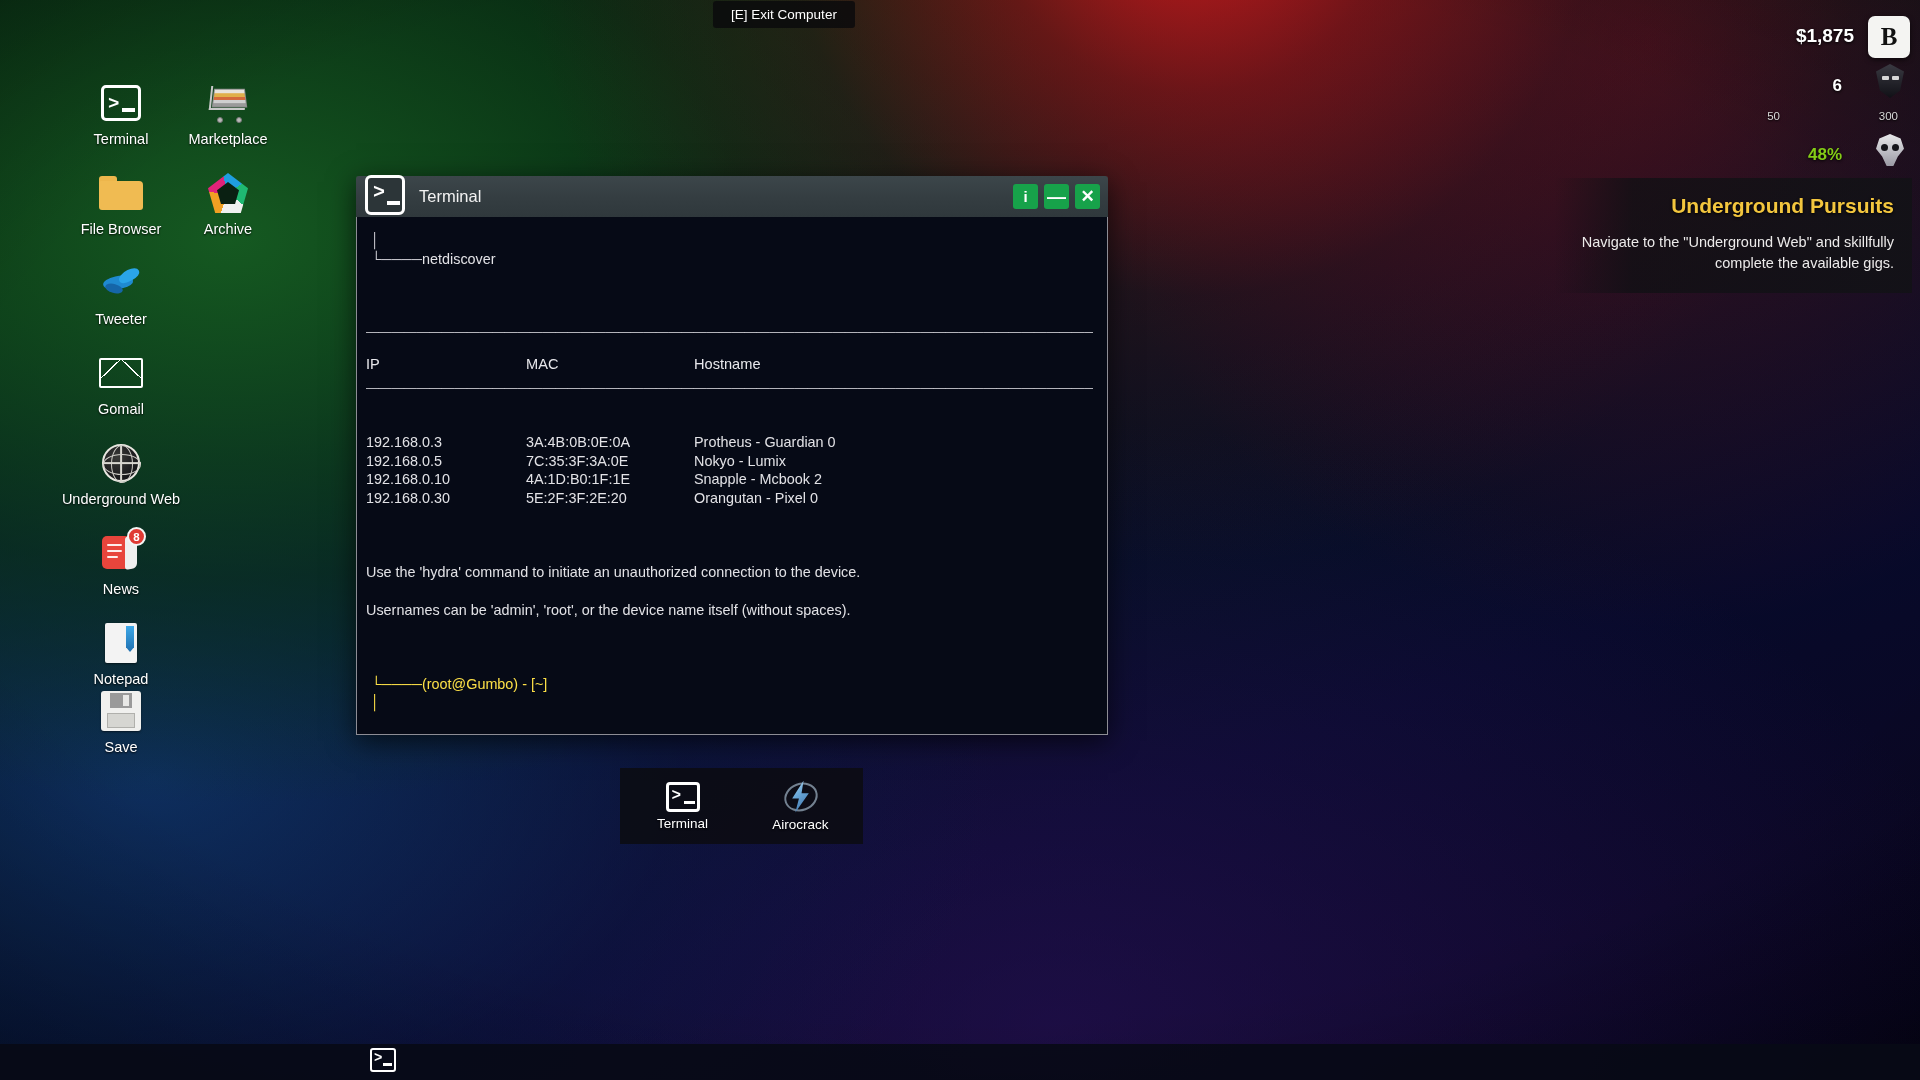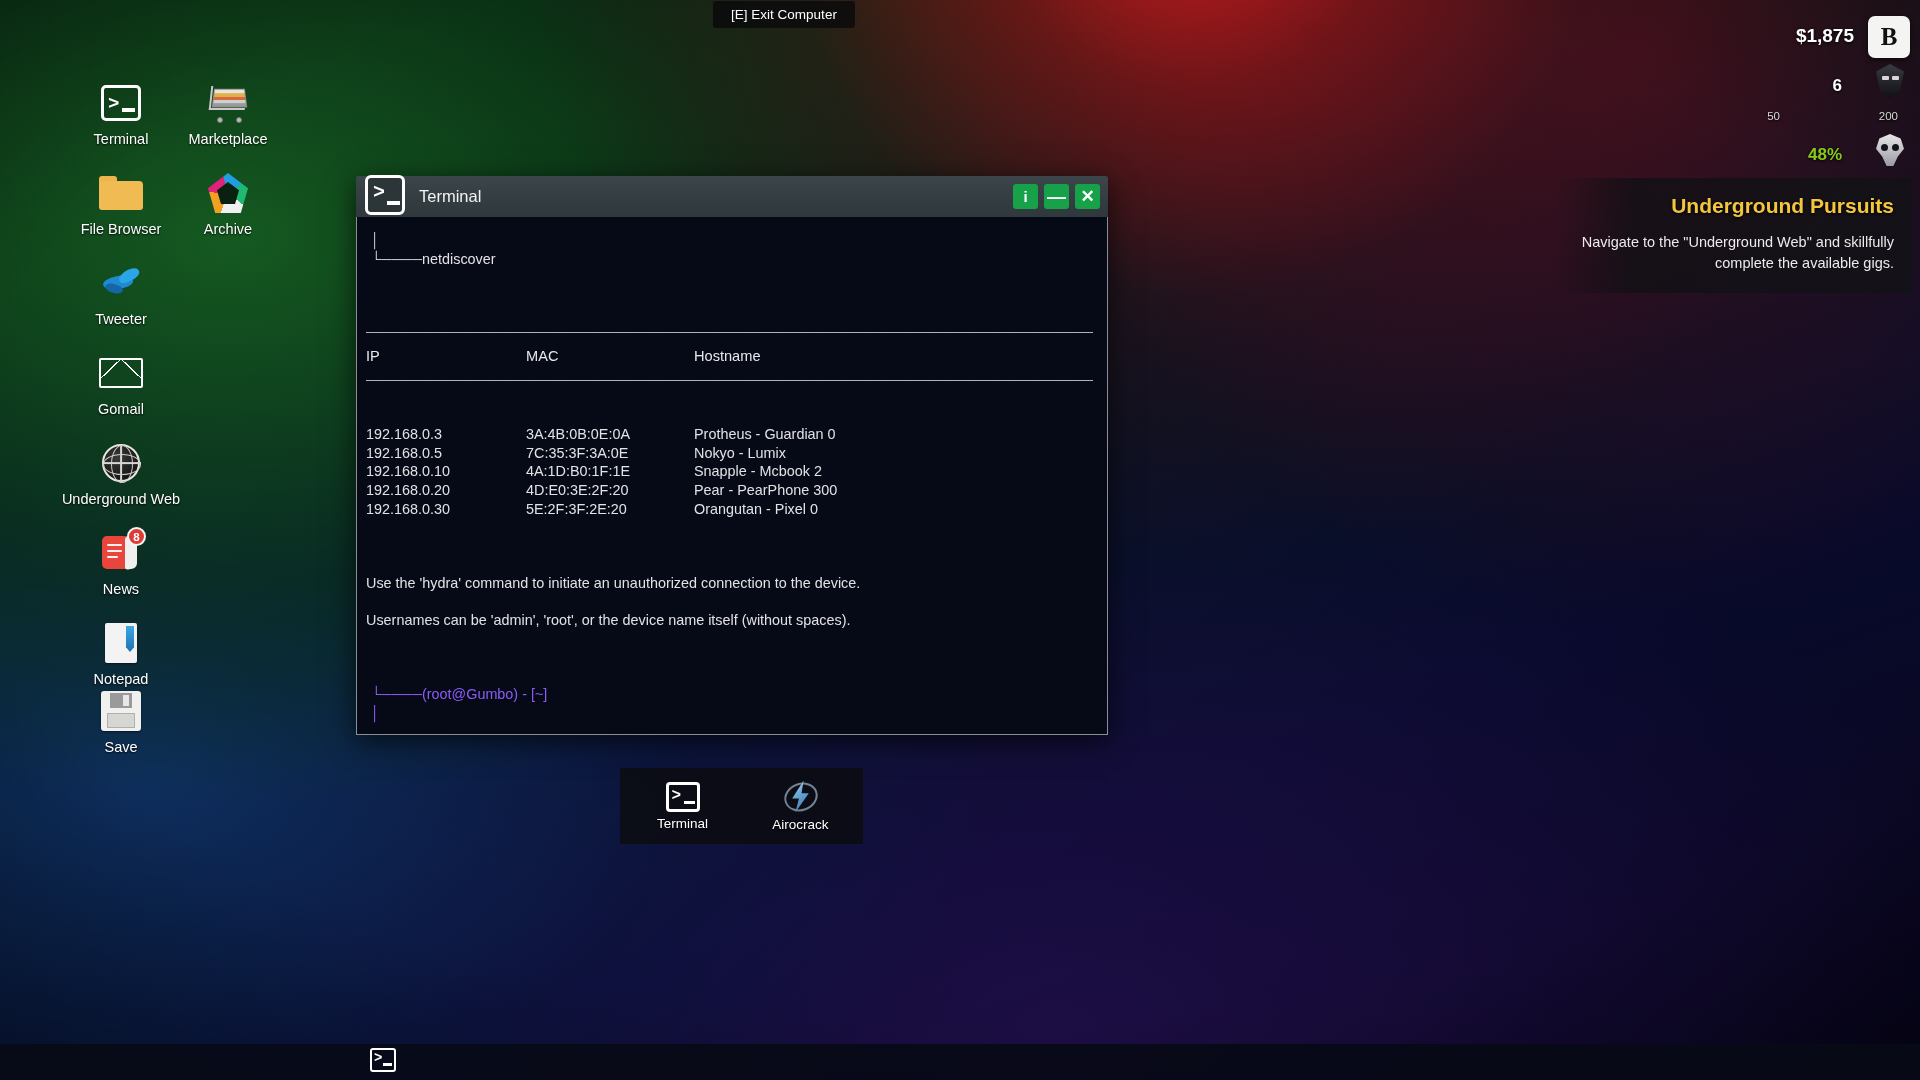--- a/index.html
+++ b/index.html
@@ -264,21 +264,21 @@
   }
   #term-scroll { padding:0 14px 0 6px; height:100%; }
 
   .t-line {
     color:#e2e2e6; font-size:14.4px;
     line-height:18.6px; white-space:pre;
     font-family:"Liberation Sans", sans-serif;
   }
   .t-line.sp { height:18.6px; }
   .t-rule { color:#c9c9cf; font-size:13px; letter-spacing:-0.4px; white-space:pre; line-height:16px; }
-  .t-prompt { color:#8b5cf6; font-size:14.4px; line-height:18.6px; white-space:pre; }
+  .t-prompt { color:#fde047; font-size:14.4px; line-height:18.6px; white-space:pre; }
   .t-tree   { color:#c9c9cf; font-size:14.4px; line-height:18.6px; white-space:pre; }
 
   .row-grid { display:flex; font-size:14.4px; color:#e2e2e6; line-height:18.6px; }
   .c-ip   { width:163px; padding-left:3px; }
   .c-mac  { width:168px; }
   .c-host { flex:1; }
 
   .hdr-grid { display:flex; font-size:14.6px; color:#e8e8ec; line-height:20px; }
 
   
@@ -438,21 +438,21 @@
   <div id="hud-logo">B</div>
 
   <div class="hud-row" id="hud-rep">6</div>
   <div id="hud-rep-icon">
     <div class="mask-face"></div>
     <div class="mask-eye" style="left:12px;"></div>
     <div class="mask-eye" style="left:22px;"></div>
   </div>
 
   <div class="hud-row" id="hud-scale-l">50</div>
-  <div class="hud-row" id="hud-scale-r">200</div>
+  <div class="hud-row" id="hud-scale-r">300</div>
 
   <div class="hud-row" id="hud-pct">48%</div>
   <div id="hud-pct-icon">
     <div class="skull"></div>
     <div class="skull-eye" style="left:11px;"></div>
     <div class="skull-eye" style="left:22px;"></div>
   </div>
 </div>
 
 <div id="mission">
@@ -476,21 +476,21 @@
 
       <div class="t-tree" style="padding-left:8px;">│</div>
       <div class="t-line" style="padding-left:8px;"><span class="t-tree">└────</span><span>netdiscover</span></div>
 
       <div class="t-line sp"></div>
       <div class="t-line sp"></div>
       <div class="t-line sp"></div>
 
       <div class="t-rule" style="padding-left:3px;overflow:hidden;">———————————————————————————————————————————————————————————————————————————</div>
 
-      <div class="hdr-grid" style="margin-top:6px;">
+      <div class="hdr-grid" style="margin-top:14px;">
         <div class="c-ip">IP</div>
         <div class="c-mac">MAC</div>
         <div class="c-host">Hostname</div>
       </div>
 
       <div class="t-rule" style="padding-left:3px;margin-top:6px;overflow:hidden;">———————————————————————————————————————————————————————————————————————————</div>
 
       <div class="t-line sp"></div>
       <div class="t-line sp"></div>
 
@@ -503,25 +503,20 @@
         <div class="c-ip">192.168.0.5</div>
         <div class="c-mac">7C:35:3F:3A:0E</div>
         <div class="c-host">Nokyo - Lumix</div>
       </div>
       <div class="row-grid">
         <div class="c-ip">192.168.0.10</div>
         <div class="c-mac">4A:1D:B0:1F:1E</div>
         <div class="c-host">Snapple - Mcbook 2</div>
       </div>
       <div class="row-grid">
-        <div class="c-ip">192.168.0.20</div>
-        <div class="c-mac">4D:E0:3E:2F:20</div>
-        <div class="c-host">Pear - PearPhone 300</div>
-      </div>
-      <div class="row-grid">
         <div class="c-ip">192.168.0.30</div>
         <div class="c-mac">5E:2F:3F:2E:20</div>
         <div class="c-host">Orangutan - Pixel 0</div>
       </div>
 
       <div class="t-line sp"></div>
       <div class="t-line sp"></div>
       <div class="t-line sp"></div>
 
       <div class="t-line" style="padding-left:3px;">Use the 'hydra' command to initiate an unauthorized connection to the device.</div>

